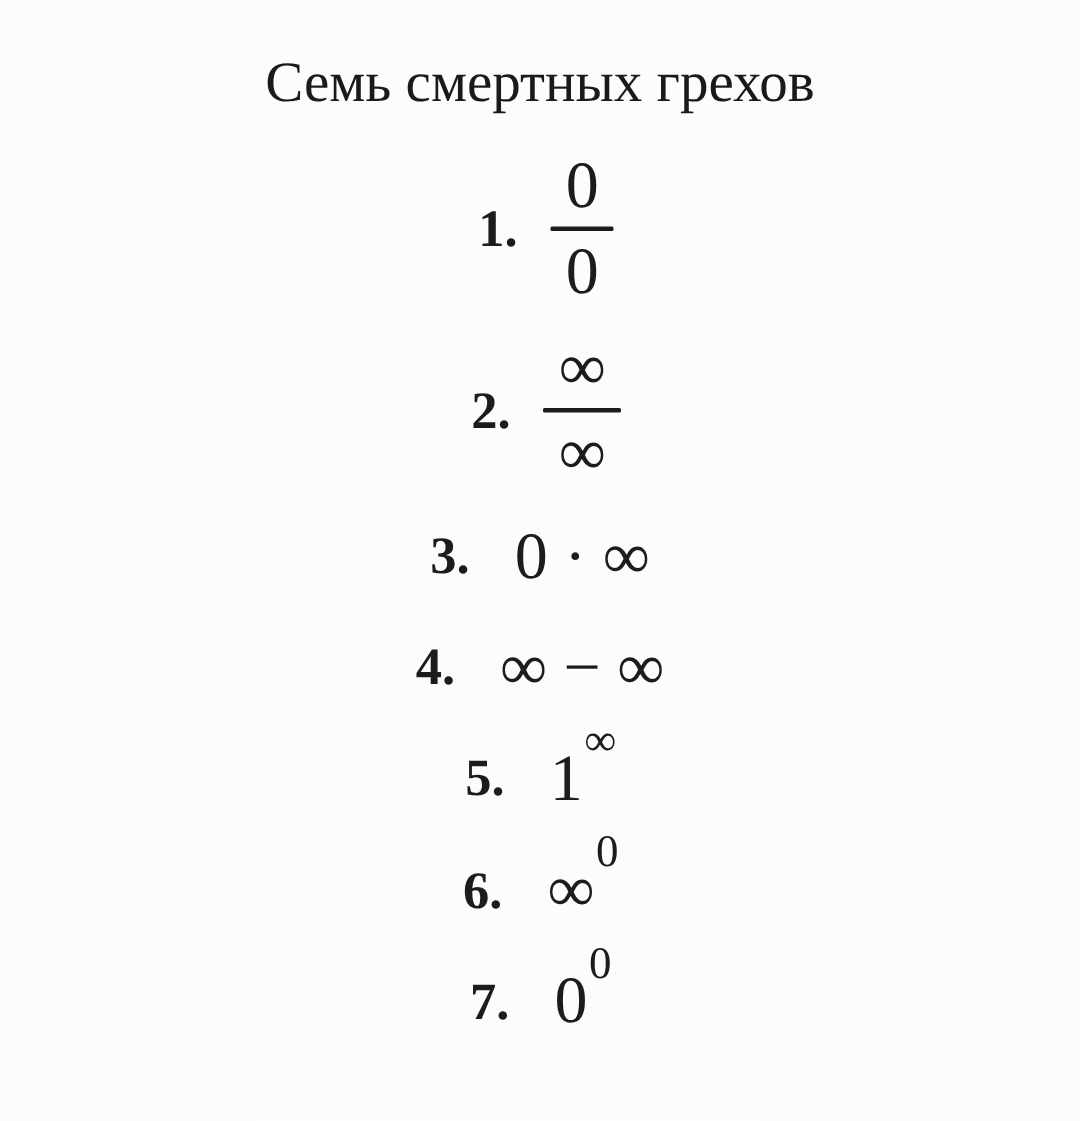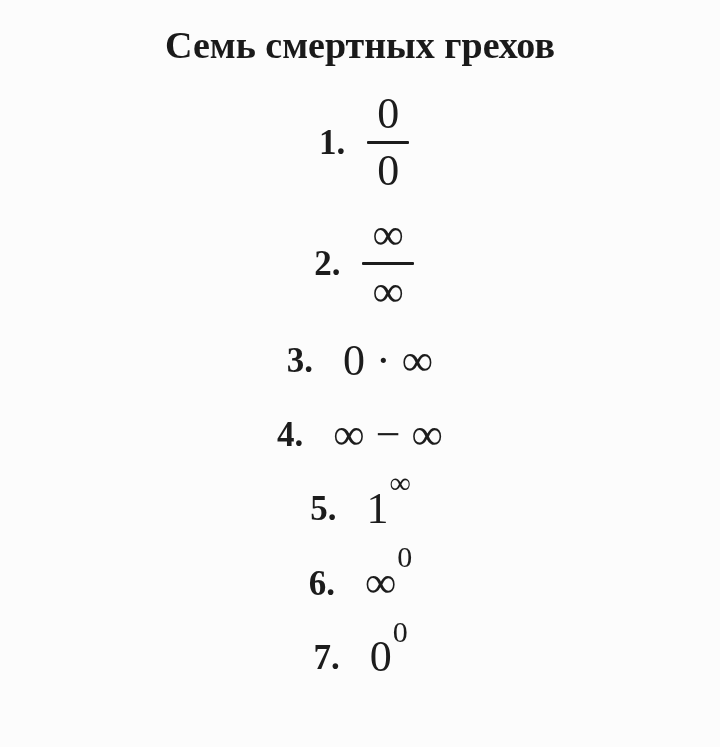--- a/index.html
+++ b/index.html
@@ -9,25 +9,25 @@
   .page {
     position: relative;
     width: 720px;
     height: 747px;
     background: #fcfcfc;
     color: #1c1c1c;
     font-family: "Liberation Serif", "DejaVu Serif", serif;
     overflow: hidden;
   }
   .title {
-    padding-top: 22px;
+    padding-top: 32px;
     text-align: center;
     font-size: 38px;
     line-height: 1.25;
-    font-weight: 700;
+    font-weight: 400;
     color: #1a1a1a;
   }
   .list {
     display: flex;
     flex-direction: column;
     align-items: center;
     margin-top: 12px;
   }
   .row {
     display: flex;

